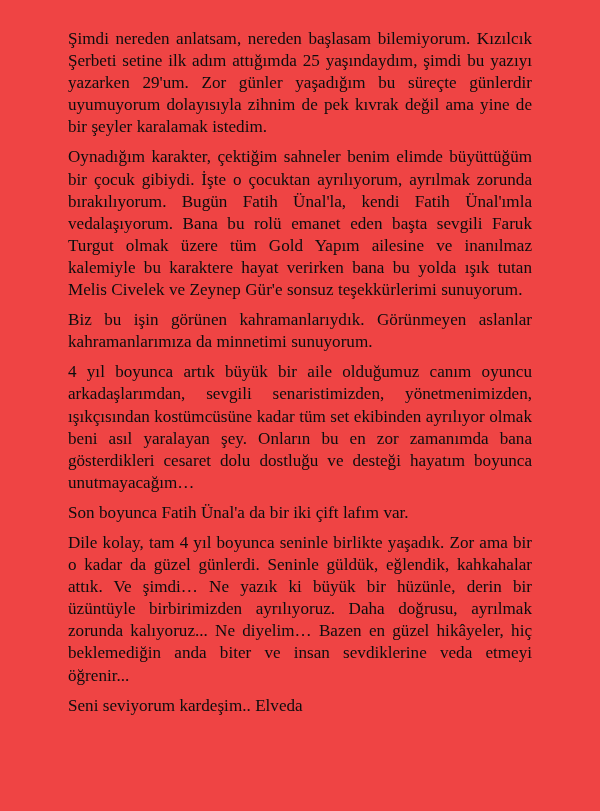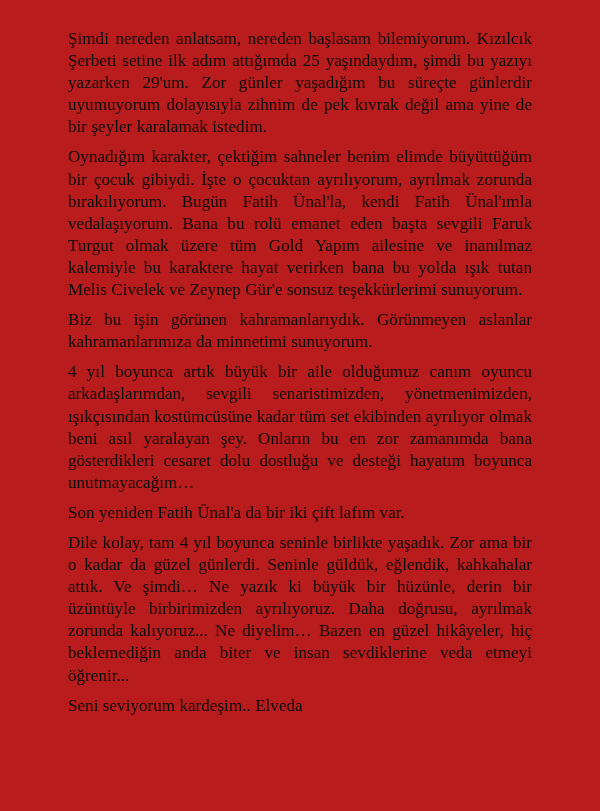--- a/index.html
+++ b/index.html
@@ -12,21 +12,21 @@
     width: 600px;
     height: 811px;
     overflow: hidden;
     font-family: "Liberation Serif", "DejaVu Serif", serif;
     color: #0d0d0d;
     -webkit-font-smoothing: antialiased;
   }
   #page {
     width: 600px;
     height: 811px;
-    background: #b91c1c;
+    background: #ef4444;
     box-sizing: border-box;
     padding: 28px 68px 0 68px;
     position: relative;
   }
   .doc-body {
     width: 464px;
   }
   p.para {
     margin: 0 0 8px 0;
     padding: 0;
@@ -49,17 +49,17 @@
 </style>
 </head>
 <body>
 
 <div id="page">
   <div class="doc-body">
     <p class="para last-line-ragged">Şimdi nereden anlatsam, nereden başlasam bilemiyorum. Kızılcık Şerbeti setine ilk adım attığımda 25 yaşındaydım, şimdi bu yazıyı yazarken 29'um. Zor günler yaşadığım bu süreçte günlerdir uyumuyorum dolayısıyla zihnim de pek kıvrak değil ama yine de bir şeyler karalamak istedim.</p>
     <p class="para last-line-ragged">Oynadığım karakter, çektiğim sahneler benim elimde büyüttüğüm bir çocuk gibiydi. İşte o çocuktan ayrılıyorum, ayrılmak zorunda bırakılıyorum. Bugün Fatih Ünal'la, kendi Fatih Ünal'ımla vedalaşıyorum. Bana bu rolü emanet eden başta sevgili Faruk Turgut olmak üzere tüm Gold Yapım ailesine ve inanılmaz kalemiyle bu karaktere hayat verirken bana bu yolda ışık tutan Melis Civelek ve Zeynep Gür'e sonsuz teşekkürlerimi sunuyorum.</p>
     <p class="para last-line-ragged">Biz bu işin görünen kahramanlarıydık. Görünmeyen aslanlar kahramanlarımıza da minnetimi sunuyorum.</p>
     <p class="para last-line-ragged">4 yıl boyunca artık büyük bir aile olduğumuz canım oyuncu arkadaşlarımdan, sevgili senaristimizden, yönetmenimizden, ışıkçısından kostümcüsüne kadar tüm set ekibinden ayrılıyor olmak beni asıl yaralayan şey. Onların bu en zor zamanımda bana gösterdikleri cesaret dolu dostluğu ve desteği hayatım boyunca unutmayacağım…</p>
-    <p class="para last-line-ragged">Son yeniden Fatih Ünal'a da bir iki çift lafım var.</p>
+    <p class="para last-line-ragged">Son boyunca Fatih Ünal'a da bir iki çift lafım var.</p>
     <p class="para last-line-ragged">Dile kolay, tam 4 yıl boyunca seninle birlikte yaşadık. Zor ama bir o kadar da güzel günlerdi. Seninle güldük, eğlendik, kahkahalar attık. Ve şimdi… Ne yazık ki büyük bir hüzünle, derin bir üzüntüyle birbirimizden ayrılıyoruz. Daha doğrusu, ayrılmak zorunda kalıyoruz... Ne diyelim… Bazen en güzel hikâyeler, hiç beklemediğin anda biter ve insan sevdiklerine veda etmeyi öğrenir...</p>
     <p class="para last-line-ragged">Seni seviyorum kardeşim.. Elveda</p>
   </div>
 </div>
 
 </body></html>

